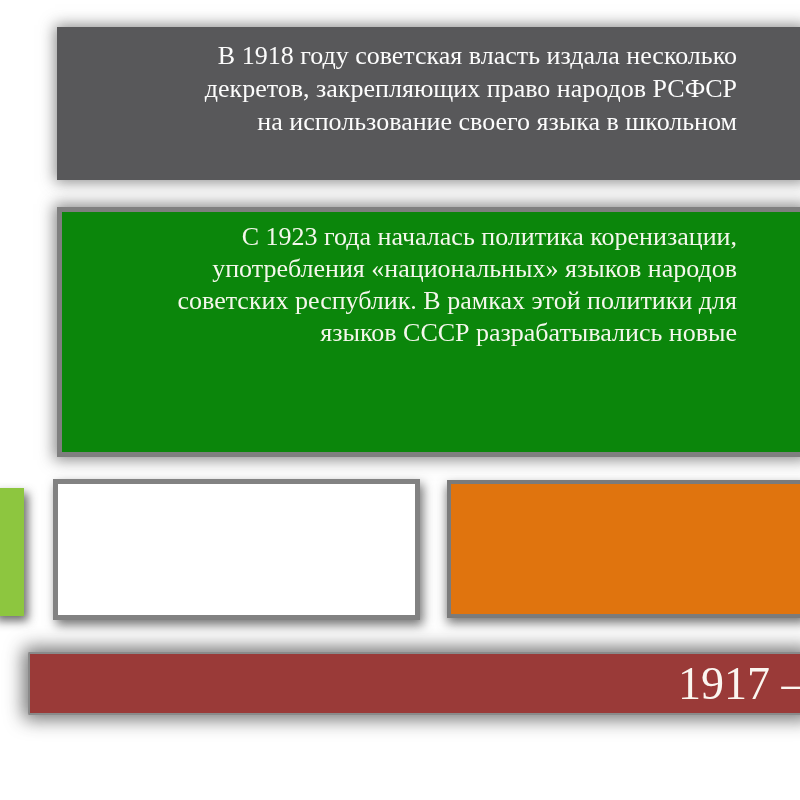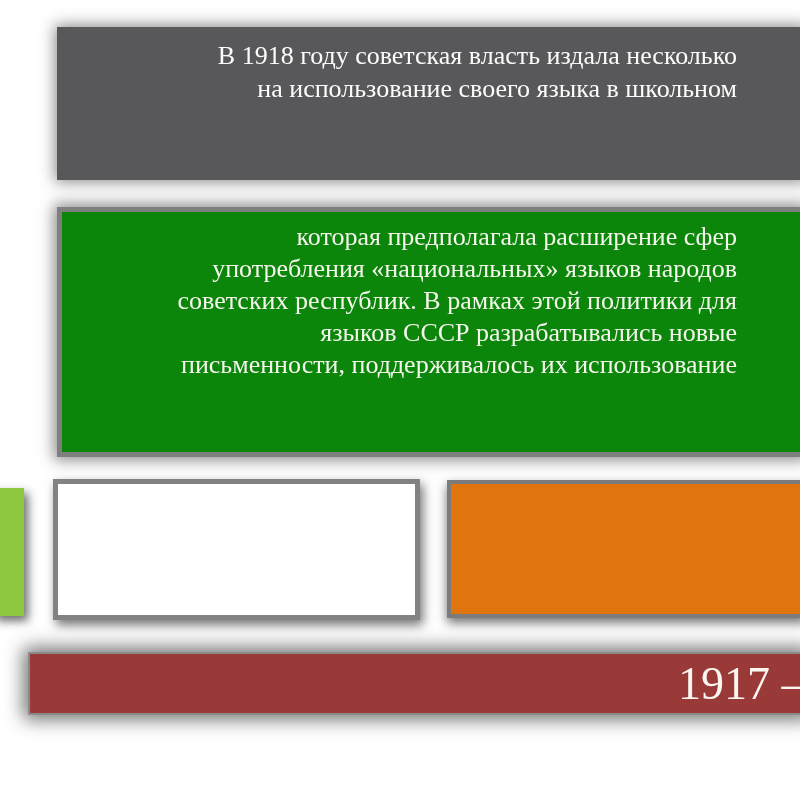--- a/index.html
+++ b/index.html
@@ -93,29 +93,29 @@
     white-space: nowrap;
   }
 </style>
 </head>
 <body>
 
 <div class="slide">
 
   <div class="decree-box">
     <div class="textline">В 1918 году советская власть издала несколько</div>
+    <div class="textline">декретов, закрепляющих право народов РСФСР</div>
     <div class="textline">на использование своего языка в школьном</div>
   </div>
 
   <div class="koren-box">
-    <div class="textline">которая предполагала расширение сфер</div>
+    <div class="textline">С 1923 года началась политика коренизации,</div>
     <div class="textline">употребления «национальных» языков народов</div>
     <div class="textline">советских республик. В рамках этой политики для</div>
     <div class="textline">языков СССР разрабатывались новые</div>
-    <div class="textline">письменности, поддерживалось их использование</div>
   </div>
 
   <div class="green-block"></div>
   <div class="white-block"></div>
   <div class="orange-block"></div>
 
   <div class="year-banner">
     <div class="year-text">1917 –</div>
   </div>
 

